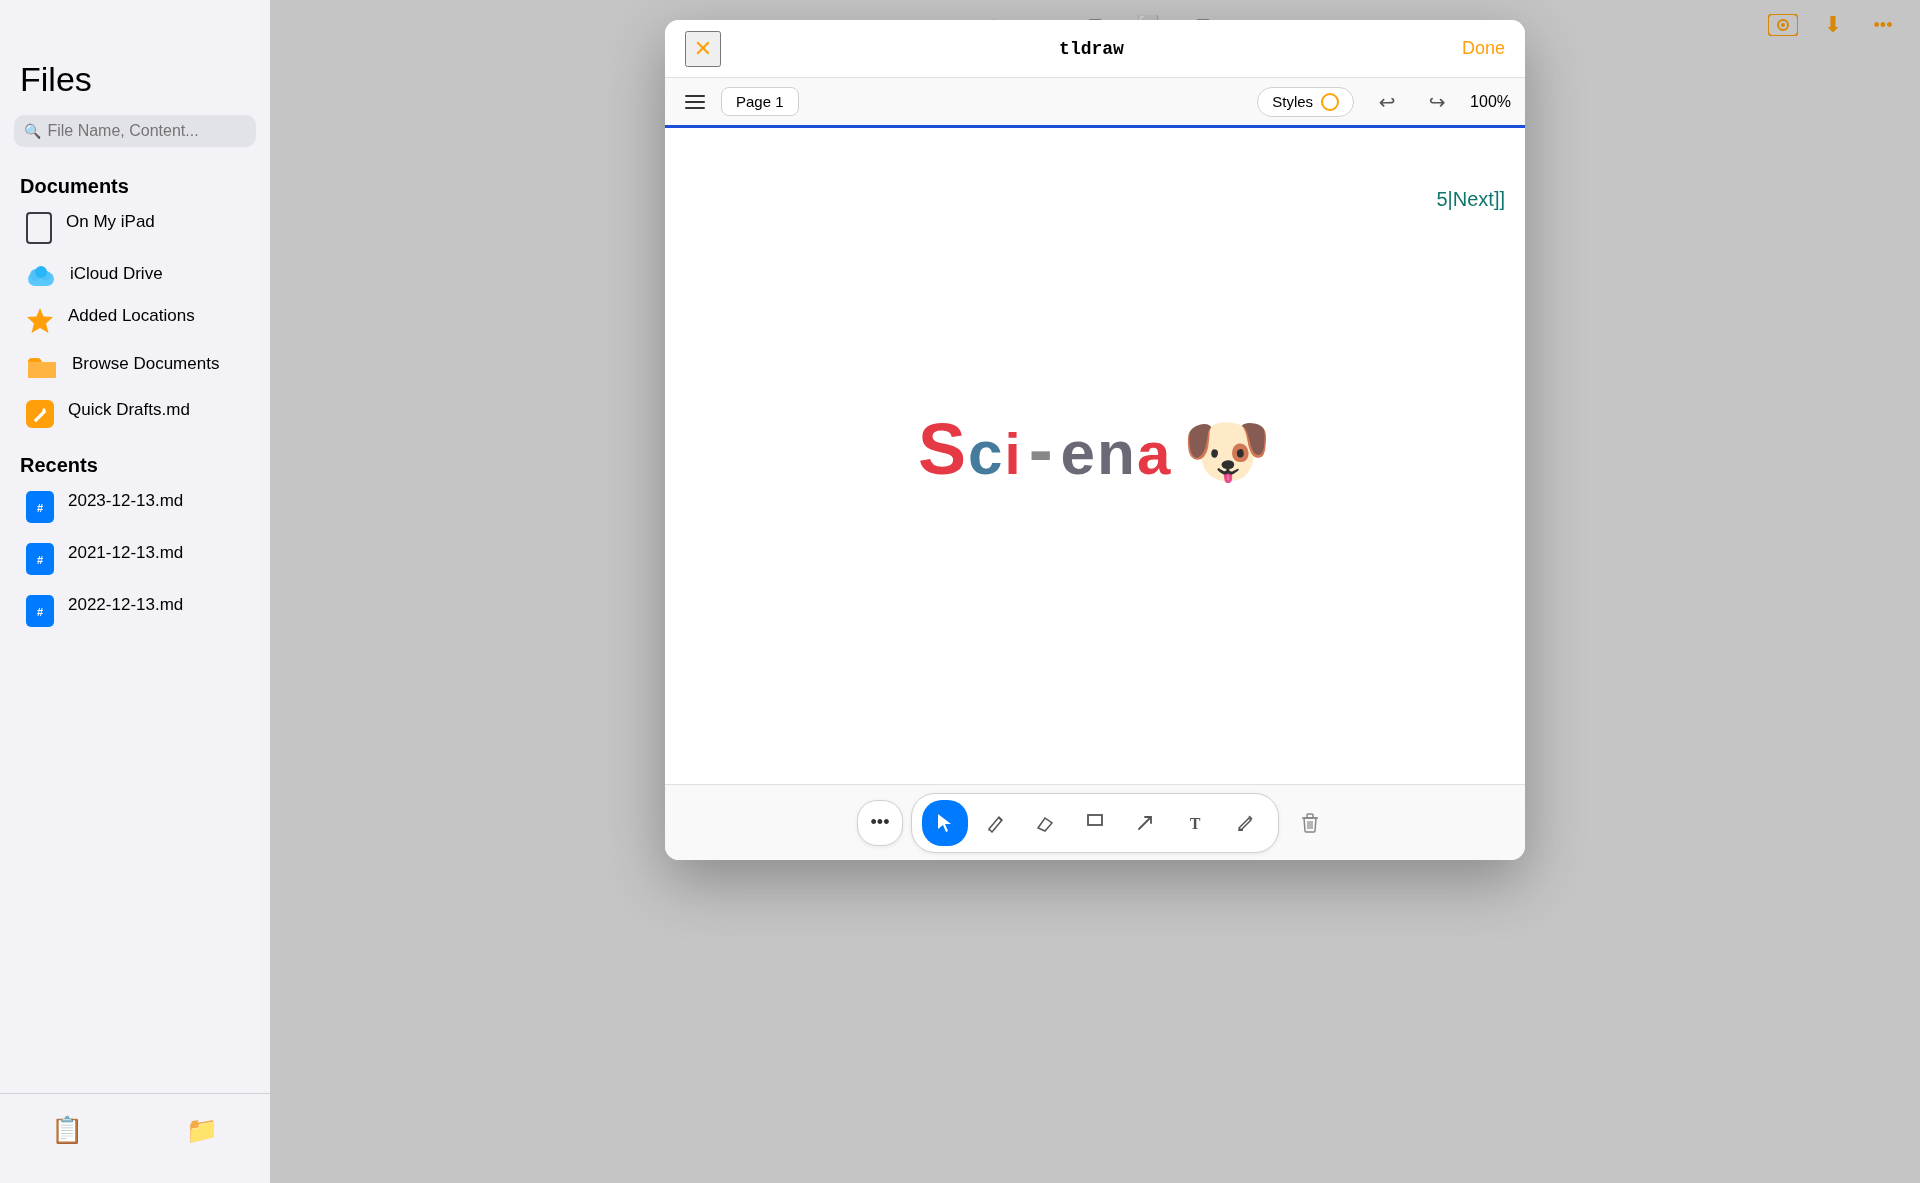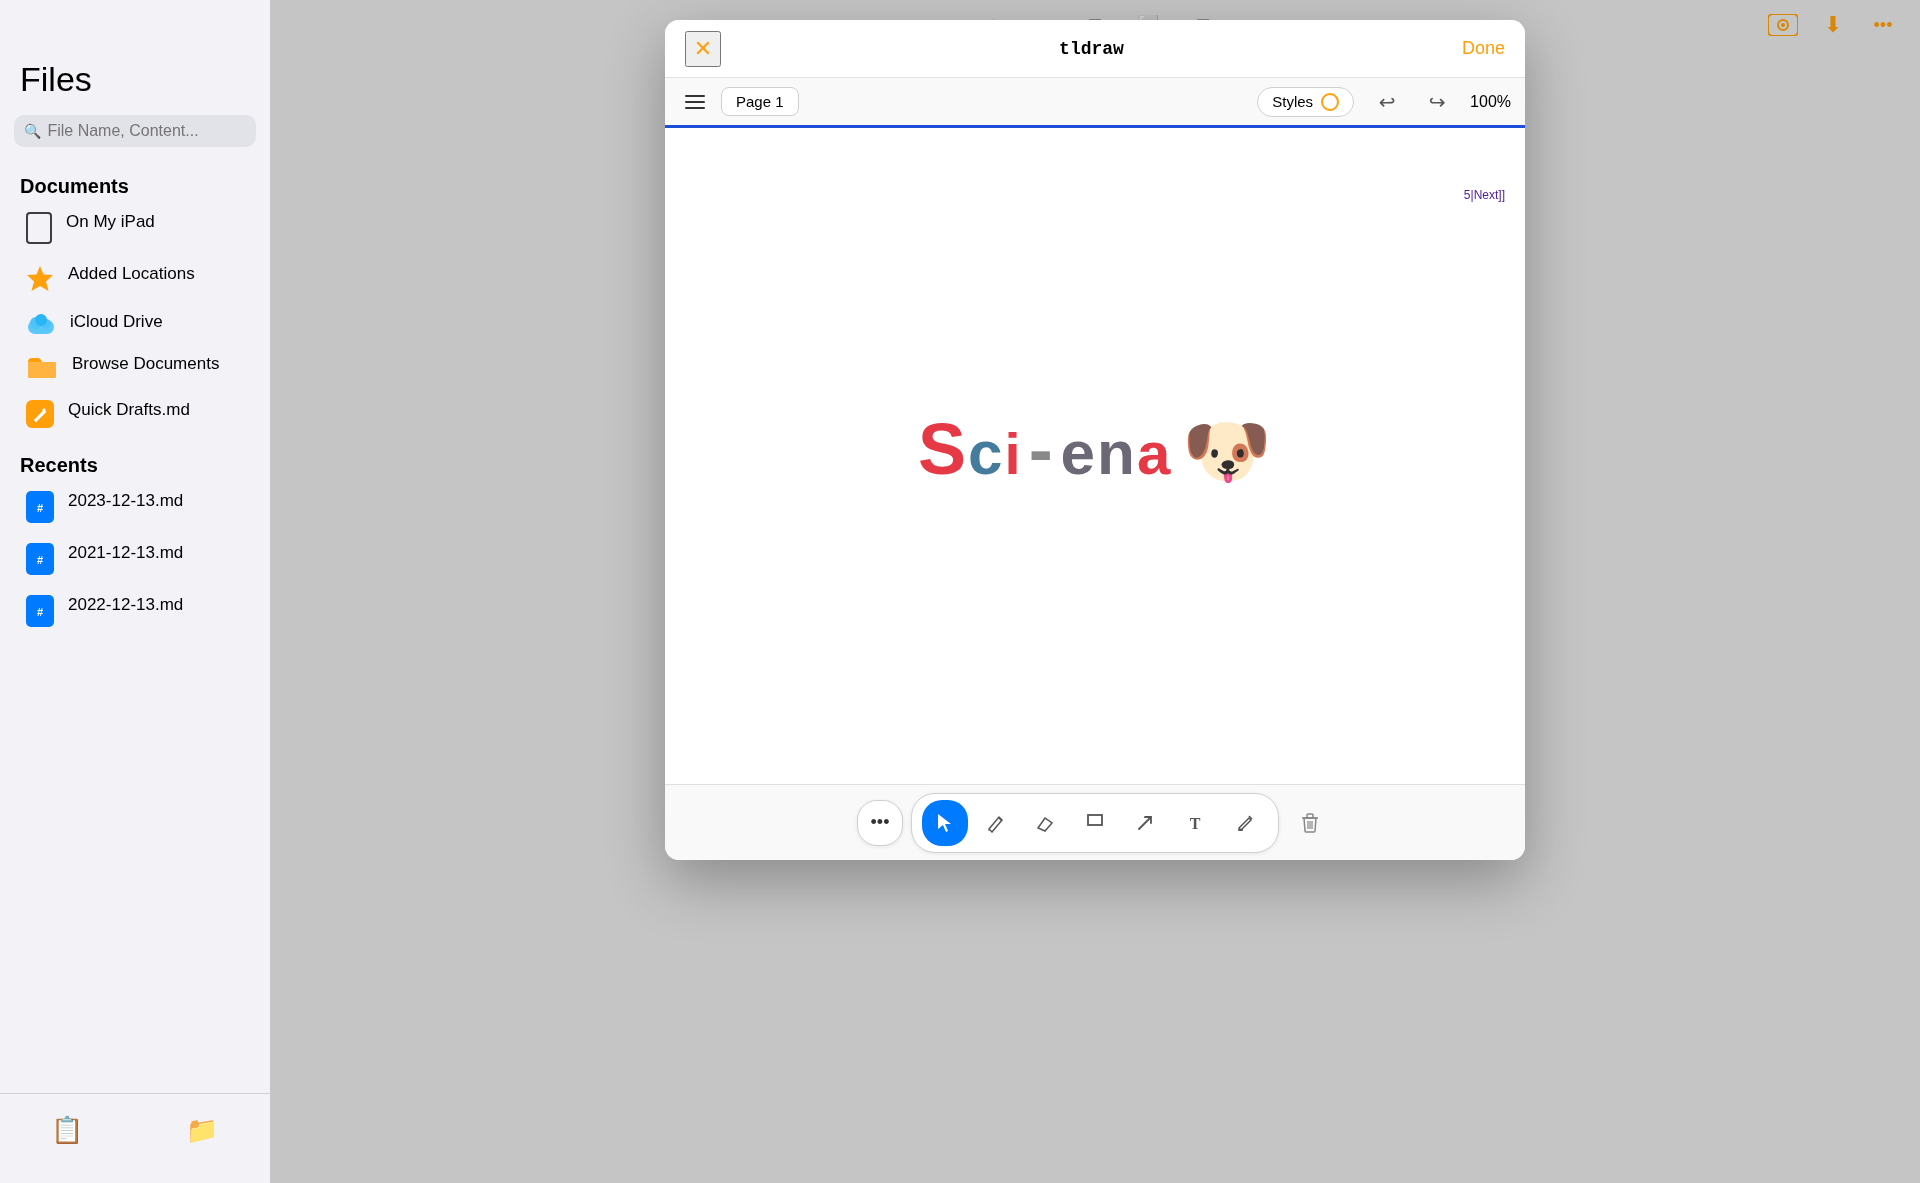--- a/index.html
+++ b/index.html
@@ -428,38 +428,38 @@
   </div>
 
   <div class="sidebar-section-title">Documents</div>
 
   <div class="sidebar-item">
     <div class="icon-ipad"></div>
     <span class="sidebar-item-label">On My iPad</span>
   </div>
 
   <div class="sidebar-item">
-    <div style="width:28px;height:28px;flex-shrink:0;">
-      <svg width="28" height="28" viewBox="0 0 28 28">
-        <polygon points="14,2 17.5,10.5 27,11 20,17.5 22.5,27 14,22 5.5,27 8,17.5 1,11 10.5,10.5" fill="#ff9f0a"></polygon>
-      </svg>
-    </div>
-    <span class="sidebar-item-label">Added Locations</span>
-  </div>
-
-  <div class="sidebar-item">
     <div style="width:30px;height:22px;flex-shrink:0;position:relative;">
       <svg width="30" height="22" viewBox="0 0 30 22">
         <rect x="2" y="8" width="26" height="14" rx="7" fill="#5ac8fa"></rect>
         <ellipse cx="10" cy="11" rx="6" ry="6" fill="#4fc3f7"></ellipse>
         <ellipse cx="20" cy="12" rx="5" ry="5" fill="#4fc3f7"></ellipse>
         <ellipse cx="15" cy="8" rx="6" ry="6" fill="#29b6f6"></ellipse>
       </svg>
     </div>
     <span class="sidebar-item-label">iCloud Drive</span>
+  </div>
+
+  <div class="sidebar-item">
+    <div style="width:28px;height:28px;flex-shrink:0;">
+      <svg width="28" height="28" viewBox="0 0 28 28">
+        <polygon points="14,2 17.5,10.5 27,11 20,17.5 22.5,27 14,22 5.5,27 8,17.5 1,11 10.5,10.5" fill="#ff9f0a"></polygon>
+      </svg>
+    </div>
+    <span class="sidebar-item-label">Added Locations</span>
   </div>
 
 
   <div class="sidebar-item">
     <div style="width:32px;height:26px;flex-shrink:0;">
       <svg width="32" height="26" viewBox="0 0 32 26">
         <path d="M2,8 Q2,4 6,4 L12,4 Q14,4 15,6 L16,8 L28,8 Q30,8 30,10 L30,22 Q30,24 28,24 L4,24 Q2,24 2,22 Z" fill="#ff9f0a"></path>
         <path d="M2,8 L2,22 Q2,24 4,24 L28,24 Q30,24 30,22 L30,10 Q30,8 28,8 L2,8Z" fill="#ffb340"></path>
       </svg>
     </div>
@@ -573,21 +573,21 @@
           <span class="char-c" style="font-size:62px; margin-bottom:4px;">c</span>
           <span class="char-i" style="font-size:58px; margin-bottom:8px; color:#e63946;">i</span>
           <span class="char-dash" style="margin: 0 6px; color:#888;"> - </span>
           <span class="char-e" style="font-size:62px; margin-bottom:4px;">e</span>
           <span class="char-n" style="font-size:62px; margin-bottom:4px;">n</span>
           <span class="char-a" style="font-size:60px; margin-bottom:4px; color:#e63946;">a</span>
         </div>
         <span class="dog-emoji">🐶</span>
       </div>
 
-      <div style="position:absolute; top:60px; right:20px; color:#4c1d95; font-size:12px;">5|Next]]</div>
+      <div style="position:absolute; top:60px; right:20px; color:#0f766e; font-size:20px;">5|Next]]</div>
     </div>
 
     <div class="tldraw-bottom">
 
       <div class="tool-btn-more">
         <span>•••</span>
       </div>
 
       <div class="tool-group">
 

